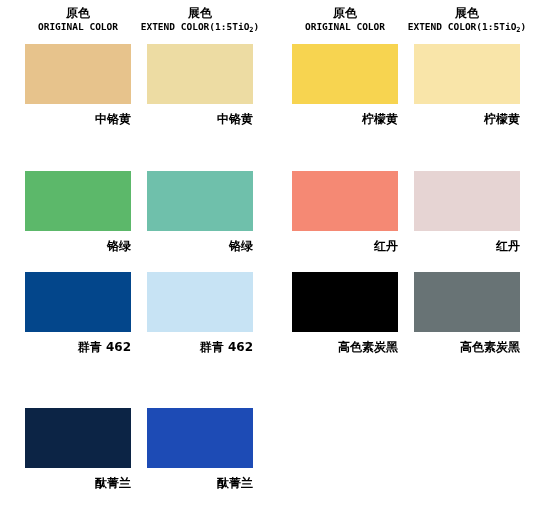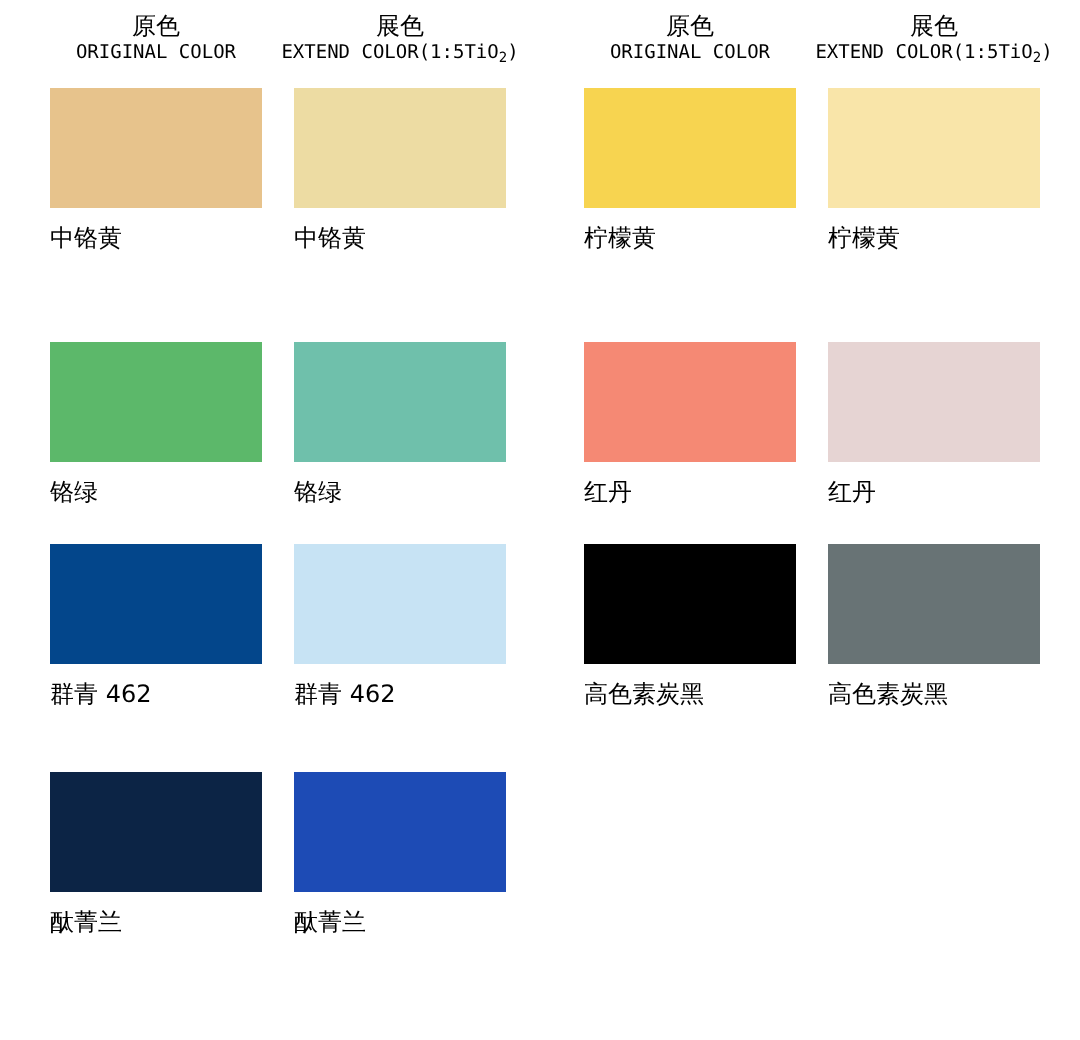--- a/index.html
+++ b/index.html
@@ -12,20 +12,21 @@
     height: 520px;
     font-family: "Liberation Sans", "DejaVu Sans", sans-serif;
     color: #000000;
     overflow: hidden;
   }
 
   .sheet {
     position: relative;
     width: 540px;
     height: 520px;
+    font-weight: bold;
   }
 
   
   .headers {
     position: absolute;
     top: 0;
     left: 0;
     width: 540px;
     height: 44px;
   }
@@ -72,32 +73,32 @@
     position: absolute;
     width: 106px;
   }
   .cell.x0 { left: 25px; }
   .cell.x1 { left: 147px; }
   .cell.x2 { left: 292px; }
   .cell.x3 { left: 414px; }
   .cell.y0 { top: 0px; }
   .cell.y1 { top: 127px; }
   .cell.y2 { top: 228px; }
-  .cell.y3 { top: 342px; }
+  .cell.y3 { top: 364px; }
 
   .swatch {
     width: 106px;
     height: 60px;
     display: block;
   }
 
   .cell-label {
     margin-top: 8px;
     width: 106px;
-    text-align: left;
+    text-align: right;
     font-family: "DejaVu Sans", sans-serif;
     font-size: 12px;
     line-height: 14px;
     white-space: nowrap;
   }
 </style>
 </head>
 <body>
 
 <div class="sheet">

